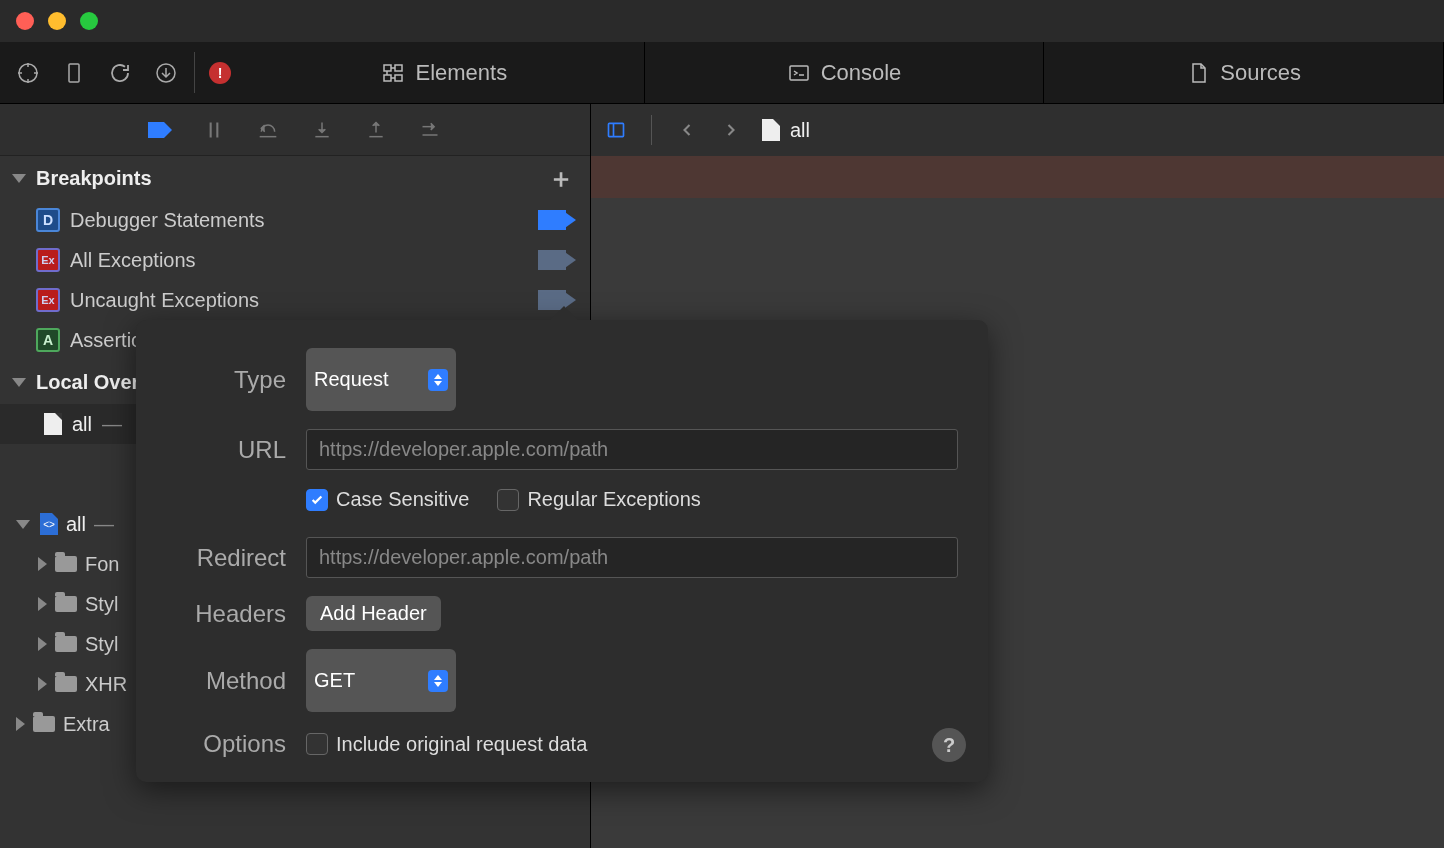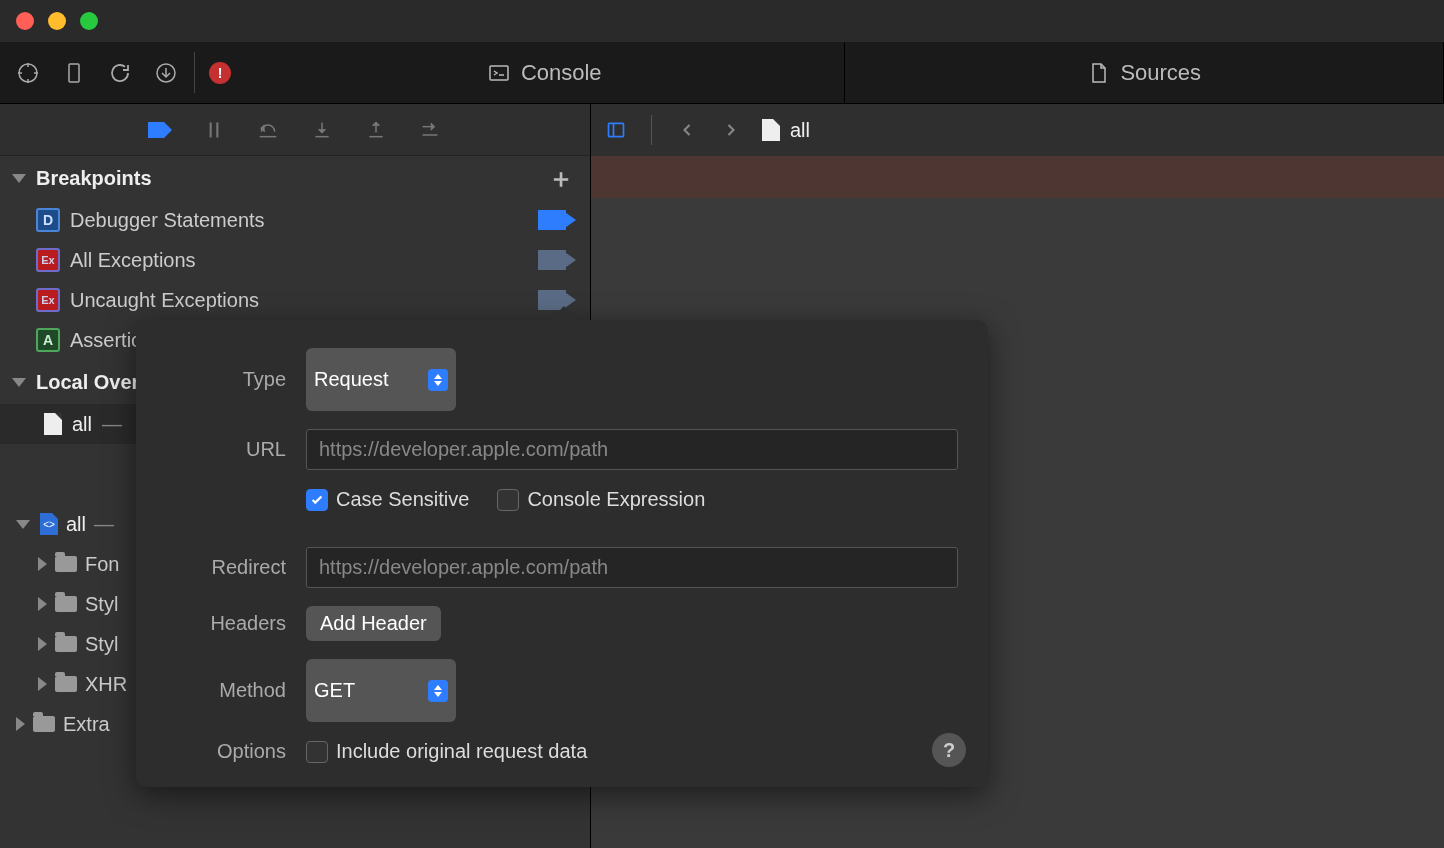--- a/index.html
+++ b/index.html
@@ -275,27 +275,27 @@
   width: 0; height: 0;
   border-left: 14px solid transparent;
   border-right: 14px solid transparent;
   border-bottom: 14px solid #2d2d2d;
 }
 .form-row {
   display: flex;
   align-items: center;
   margin-bottom: 18px;
 }
-.form-row.sub { margin-left: 140px; margin-bottom: 36px; }
+.form-row.sub { margin-left: 140px; margin-bottom: 26px; }
 .form-label {
   width: 120px;
   text-align: right;
   color: #aaa;
   margin-right: 20px;
-  font-size: 20px;
+  font-size: 24px;
 }
 .select-ctrl {
   background: #555;
   border: none;
   color: #fff;
   font-size: 20px;
   padding: 20px 8px;
   border-radius: 6px;
   display: flex;
   align-items: flex-end;
@@ -398,20 +398,32 @@
   </div>
   <div class="divider"></div>
   <div class="tool-group">
     <div class="error-badge">
         <span>!</span>
       </div>
   </div>
   <div class="tabs">
     <div class="tab">
       <svg viewBox="0 0 24 24" fill="none" stroke="currentColor" stroke-width="1.5">
+          <rect x="3" y="4" width="7" height="6"></rect>
+          <rect x="14" y="4" width="7" height="6"></rect>
+          <rect x="3" y="14" width="7" height="6"></rect>
+          <rect x="14" y="14" width="7" height="6"></rect>
+          <line x1="10" y1="7" x2="14" y2="7"></line>
+          <line x1="10" y1="17" x2="14" y2="17"></line>
+          <line x1="6" y1="10" x2="6" y2="14"></line>
+        </svg>
+      <span>Elements</span>
+    </div>
+    <div class="tab">
+      <svg viewBox="0 0 24 24" fill="none" stroke="currentColor" stroke-width="1.5">
           <rect x="3" y="5" width="18" height="14" rx="1"></rect>
           <path d="M7 10l3 2-3 2M12 14h5"></path>
         </svg>
       <span>Console</span>
     </div>
     <div class="tab">
       <svg viewBox="0 0 24 24" fill="none" stroke="currentColor" stroke-width="1.5">
           <path d="M7 3h8l4 4v14H7z"></path>
           <path d="M15 3v4h4"></path>
         </svg>
@@ -588,21 +600,21 @@
     <div class="cb-wrap">
       <div class="cb checked">
         <svg viewBox="0 0 16 16">
             <path fill="none" stroke="#fff" stroke-width="2.5" d="M3 8l3 3 7-7"></path>
           </svg>
       </div>
       <span>Case Sensitive</span>
     </div>
     <div class="cb-wrap">
       <div class="cb"></div>
-      <span>Console Expression</span>
+      <span>Regular Exceptions</span>
     </div>
   </div>
   <div class="form-row">
     <div class="form-label">Redirect</div>
     <input class="text-input" placeholder="https://developer.apple.com/path" style="">
   </div>
   <div class="form-row">
     <div class="form-label">Headers</div>
     <button class="action-btn"><span>Add Header</span></button>
   </div>

